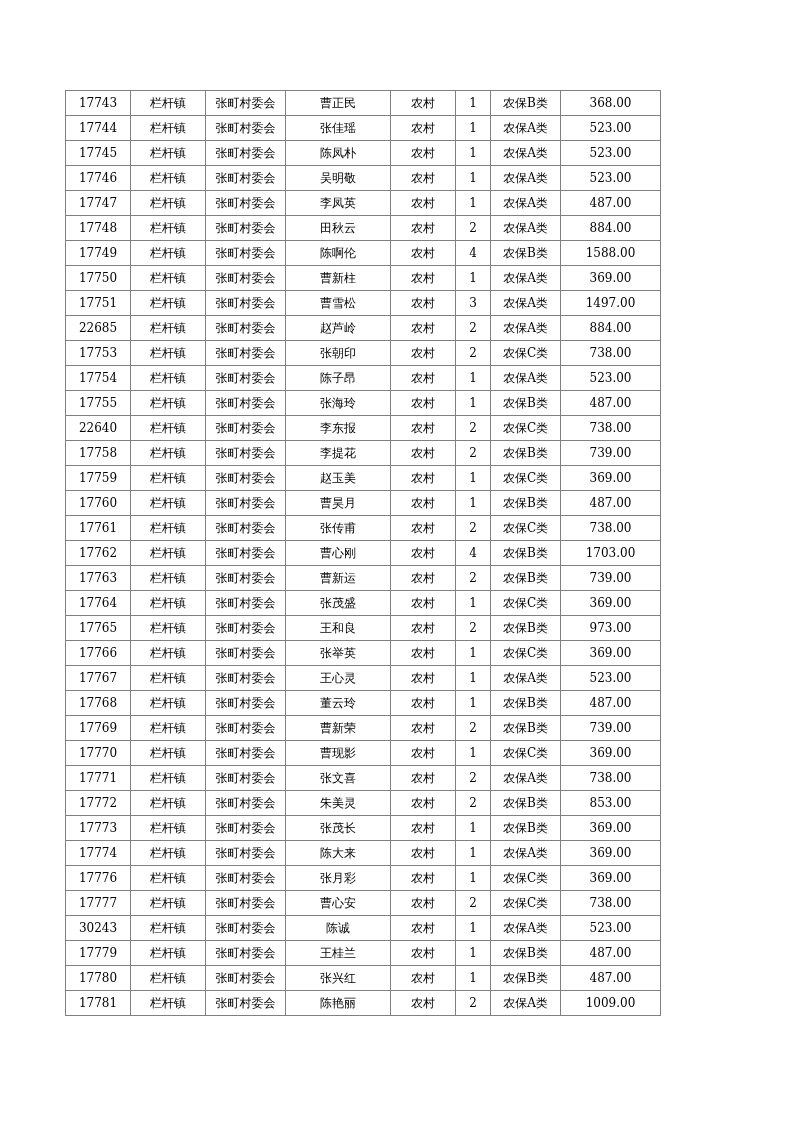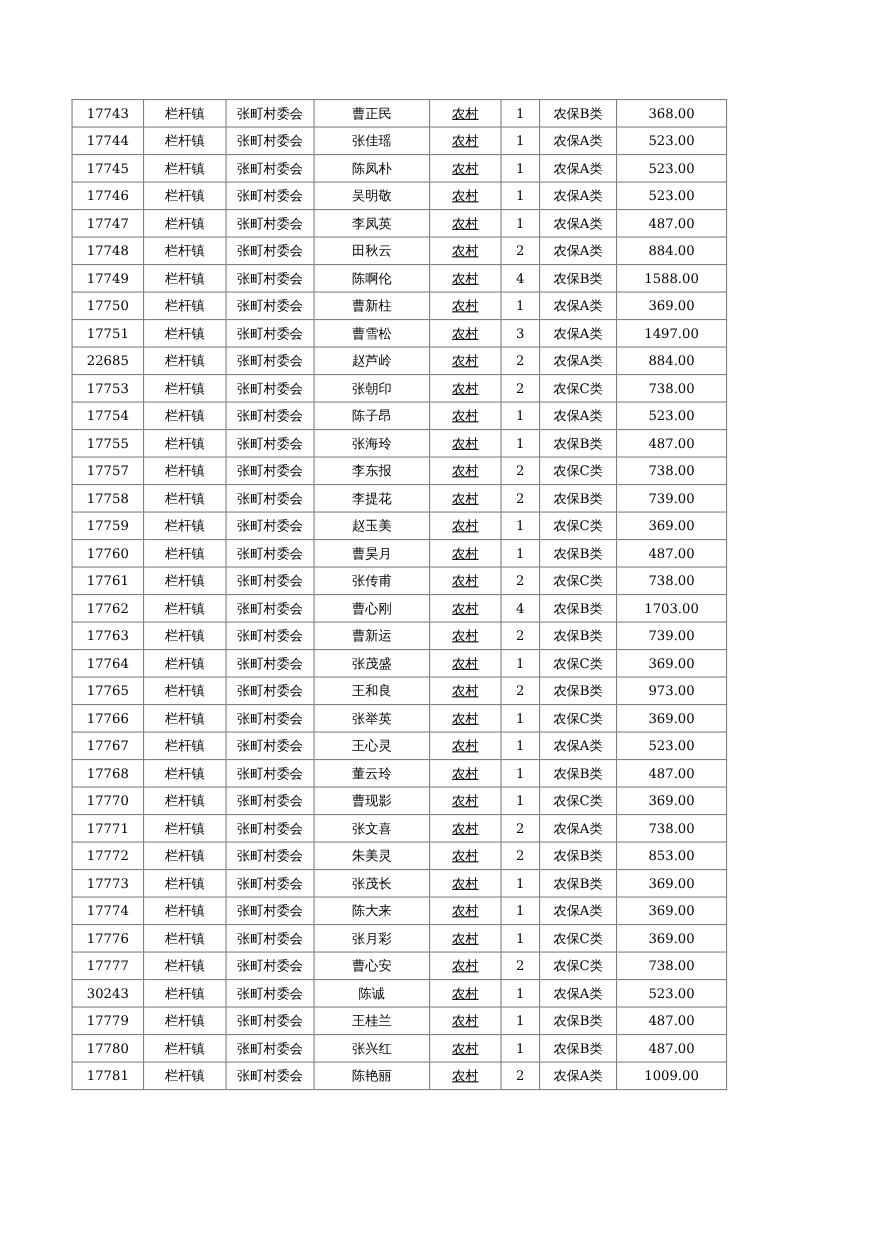--- a/index.html
+++ b/index.html
@@ -39,21 +39,21 @@
     height: 24px;
     padding: 0;
     text-align: center;
     white-space: nowrap;
     overflow: hidden;
   }
   .col-id       { width: 64px; }
   .col-town     { width: 74px; }
   .col-village  { width: 79px; }
   .col-name     { width: 104px; }
-  .col-residence{ width: 64px; text-decoration: underline; }
+  .col-residence{ width: 64px; }
   .col-count    { width: 34px; }
   .col-category { width: 69px; }
   .col-amount   { width: 99px; }
 </style>
 </head>
 <body>
 
 <div class="sheet">
   <div class="table-wrap">
     <table class="data-table">
@@ -192,21 +192,21 @@
             <td class="col-id">17755</td>
             <td class="col-town">栏杆镇</td>
             <td class="col-village">张町村委会</td>
             <td class="col-name">张海玲</td>
             <td class="col-residence">农村</td>
             <td class="col-count">1</td>
             <td class="col-category">农保B类</td>
             <td class="col-amount">487.00</td>
           </tr>
           <tr>
-            <td class="col-id">17757</td>
+            <td class="col-id">22640</td>
             <td class="col-town">栏杆镇</td>
             <td class="col-village">张町村委会</td>
             <td class="col-name">李东报</td>
             <td class="col-residence">农村</td>
             <td class="col-count">2</td>
             <td class="col-category">农保C类</td>
             <td class="col-amount">738.00</td>
           </tr>
           <tr>
             <td class="col-id">17758</td>
@@ -310,20 +310,30 @@
           </tr>
           <tr>
             <td class="col-id">17768</td>
             <td class="col-town">栏杆镇</td>
             <td class="col-village">张町村委会</td>
             <td class="col-name">董云玲</td>
             <td class="col-residence">农村</td>
             <td class="col-count">1</td>
             <td class="col-category">农保B类</td>
             <td class="col-amount">487.00</td>
+          </tr>
+          <tr>
+            <td class="col-id">17769</td>
+            <td class="col-town">栏杆镇</td>
+            <td class="col-village">张町村委会</td>
+            <td class="col-name">曹新荣</td>
+            <td class="col-residence">农村</td>
+            <td class="col-count">2</td>
+            <td class="col-category">农保B类</td>
+            <td class="col-amount">739.00</td>
           </tr>
           <tr>
             <td class="col-id">17770</td>
             <td class="col-town">栏杆镇</td>
             <td class="col-village">张町村委会</td>
             <td class="col-name">曹现影</td>
             <td class="col-residence">农村</td>
             <td class="col-count">1</td>
             <td class="col-category">农保C类</td>
             <td class="col-amount">369.00</td>

